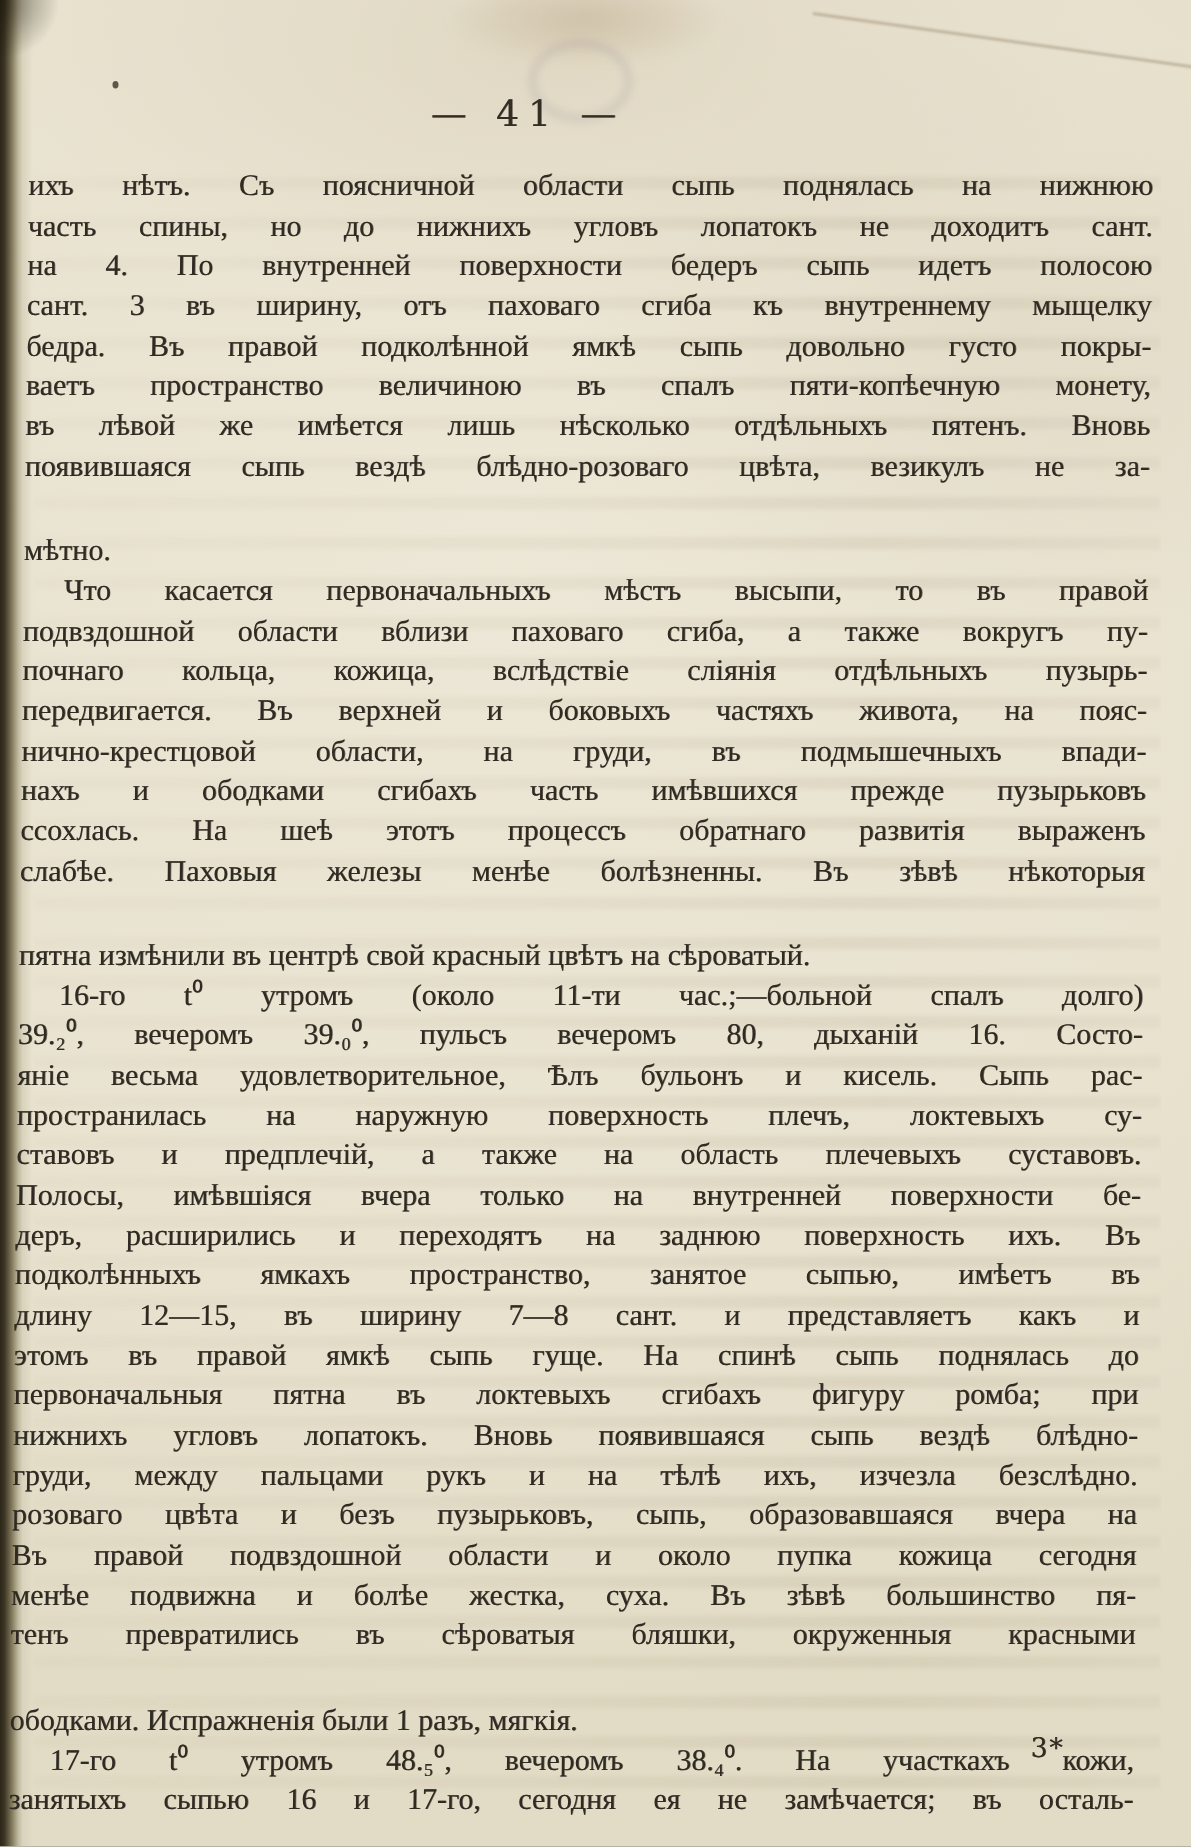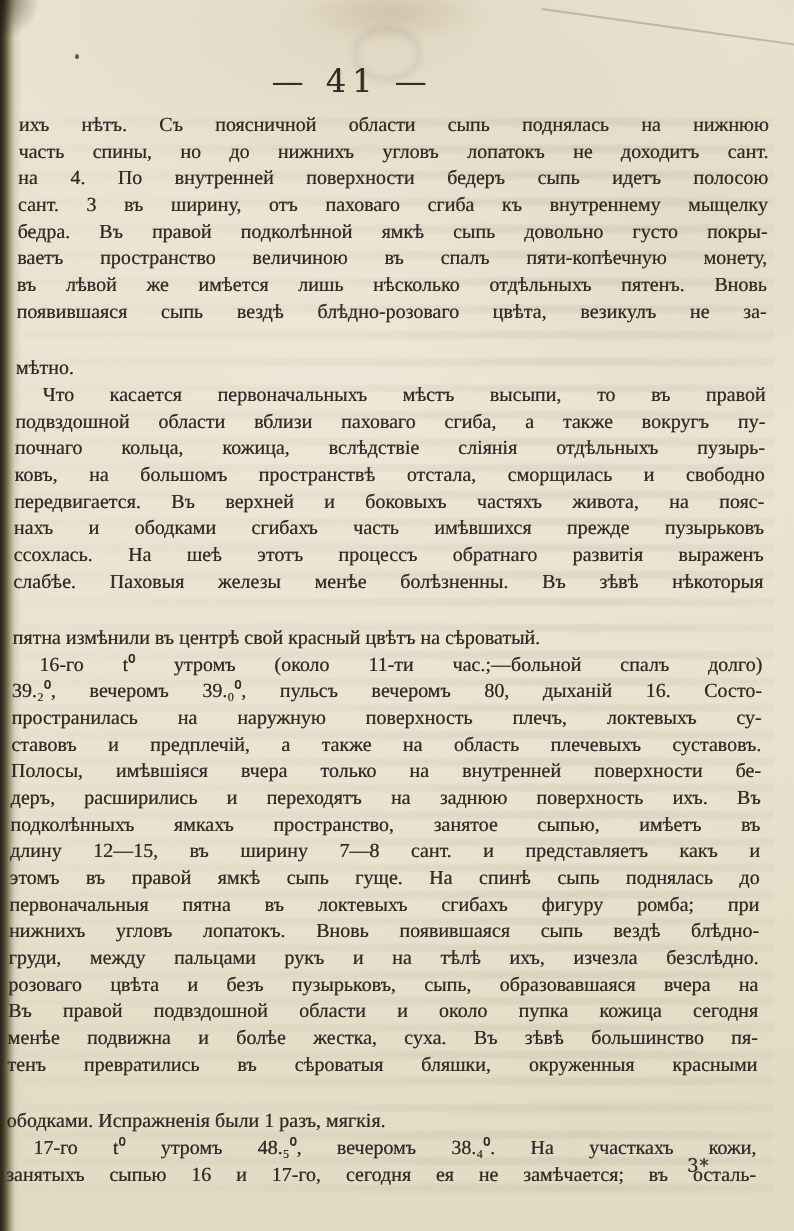--- a/index.html
+++ b/index.html
@@ -58,21 +58,21 @@
     transform:rotate(8deg);transform-origin:0 0;
     filter:blur(0.6px);
   }
   .speck{
     position:absolute;left:75px;top:54px;width:4px;height:5px;border-radius:50%;
     background:#3a342a;opacity:.8;
   }
   
   .pageno{
     position:absolute;left:352px;top:62px;transform:translateX(-50%);
-    font-size:32px;letter-spacing:6px;white-space:nowrap;
+    font-size:24px;letter-spacing:6px;white-space:nowrap;
     color:#332d24;
     text-shadow:0.4px 0 0 rgba(51,45,36,0.55);
   }
   
   .text-block{
     position:absolute;left:19px;top:111px;width:750px;
     transform:skewX(-0.7deg);transform-origin:0 0;
     font-size:20px;line-height:26.65px;
     text-shadow:0.45px 0 0 rgba(47,42,34,0.6);
   }
@@ -117,31 +117,32 @@
       <div class="line">ваетъ пространство величиною въ спалъ пяти-копѣечную монету,</div>
       <div class="line">въ лѣвой же имѣется лишь нѣсколько отдѣльныхъ пятенъ. Вновь</div>
       <div class="line">появившаяся сыпь вездѣ блѣдно-розоваго цвѣта, везикулъ не за-</div>
       <div class="line end">мѣтно.</div>
     </div>
 
     <div class="para">
       <div class="line ind">Что касается первоначальныхъ мѣстъ высыпи, то въ правой</div>
       <div class="line">подвздошной области вблизи паховаго сгиба, а также вокругъ пу-</div>
       <div class="line">почнаго кольца, кожица, вслѣдствіе сліянія отдѣльныхъ пузырь-</div>
-      <div class="line">ковъ, на большомъ пространствѣ отстала, сморщилась и свободно</div>
       <div class="line">передвигается. Въ верхней и боковыхъ частяхъ живота, на пояс-</div>
+      <div class="line">нично-крестцовой области, на груди, въ подмышечныхъ впади-</div>
       <div class="line">нахъ и ободками сгибахъ часть имѣвшихся прежде пузырьковъ</div>
       <div class="line">ссохлась. На шеѣ этотъ процессъ обратнаго развитія выраженъ</div>
       <div class="line">слабѣе. Паховыя железы менѣе болѣзненны. Въ зѣвѣ нѣкоторыя</div>
       <div class="line end">пятна измѣнили въ центрѣ свой красный цвѣтъ на сѣроватый.</div>
     </div>
 
     <div class="para">
       <div class="line ind">16-го t⁰ утромъ (около 11-ти час.;—больной спалъ долго)</div>
       <div class="line">39.₂⁰, вечеромъ 39.₀⁰, пульсъ вечеромъ 80, дыханій 16. Состо-</div>
+      <div class="line">яніе весьма удовлетворительное, Ѣлъ бульонъ и кисель. Сыпь рас-</div>
       <div class="line">пространилась на наружную поверхность плечъ, локтевыхъ су-</div>
       <div class="line">ставовъ и предплечій, а также на область плечевыхъ суставовъ.</div>
       <div class="line">Полосы, имѣвшіяся вчера только на внутренней поверхности бе-</div>
       <div class="line">деръ, расширились и переходятъ на заднюю поверхность ихъ. Въ</div>
       <div class="line">подколѣнныхъ ямкахъ пространство, занятое сыпью, имѣетъ въ</div>
       <div class="line">длину 12—15, въ ширину 7—8 сант. и представляетъ какъ и</div>
       <div class="line">этомъ въ правой ямкѣ сыпь гуще. На спинѣ сыпь поднялась до</div>
       <div class="line">первоначальныя пятна въ локтевыхъ сгибахъ фигуру ромба; при</div>
       <div class="line">нижнихъ угловъ лопатокъ. Вновь появившаяся сыпь вездѣ блѣдно-</div>
       <div class="line">груди, между пальцами рукъ и на тѣлѣ ихъ, изчезла безслѣдно.</div>

